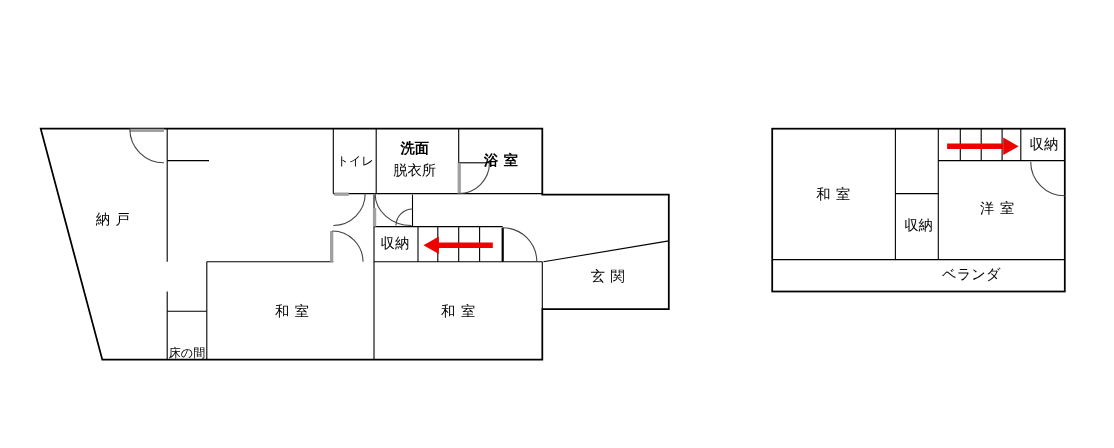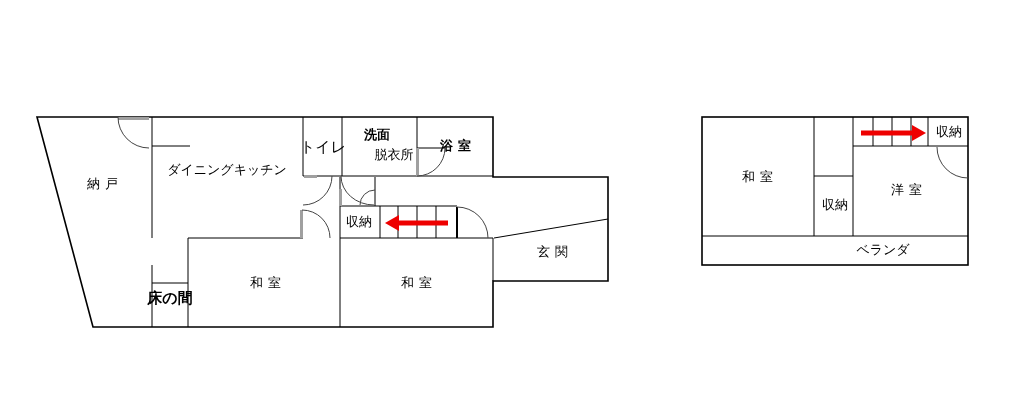--- a/index.html
+++ b/index.html
@@ -18,21 +18,21 @@
   .leafline{stroke:#000000;stroke-width:1;fill:none;}
   .doorleaf-black{stroke:#000000;stroke-width:2;fill:none;}
   .label{
     position:absolute;
     transform:translate(-50%,-50%);
     font-size:13px;
     color:#000000;
     white-space:nowrap;
     line-height:1.1;
   }
-  .label.small{font-size:15px;}
+  .label.small{font-size:11px;}
   .label.spaced{letter-spacing:5px;margin-left:2px;}
 </style>
 </head>
 <body>
 
 <div class="canvas">
 
   <svg width="1013" height="407" viewBox="0 0 1013 407" shape-rendering="geometricPrecision">
 
     <g>
@@ -106,31 +106,30 @@
 
       <path class="arc" d="M937,147 A31,31 0 0 0 968,178"></path>
 
       <g>
         <line x1="861" y1="133" x2="912" y2="133" stroke-width="5" stroke="#ee0000"></line>
         <polygon points="926,133 912,125 912,141" fill="#ee0000"></polygon>
       </g>
     </g>
   </svg>
 
-  <div class="label spaced" style="left:103px;top:184px;">納戸</div>
-  <div class="label" style="left:227px;top:170px;">ダイニングキッチン</div>
+  <div class="label spaced" style="left:103px;top:200px;">納戸</div>
   <div class="label small" style="left:323px;top:147px;">トイレ</div>
   <div class="label" style="left:377px;top:135px;font-weight:bold;">洗面</div>
-  <div class="label" style="left:394px;top:155px;">脱衣所</div>
+  <div class="label" style="left:377px;top:155px;">脱衣所</div>
   <div class="label spaced" style="left:456px;top:146px;font-weight:bold;">浴室</div>
   <div class="label" style="left:359px;top:222px;">収納</div>
   <div class="label spaced" style="left:553px;top:252px;text-align:center;">玄関</div>
   <div class="label spaced" style="left:266px;top:283px;">和室</div>
   <div class="label spaced" style="left:417px;top:283px;">和室</div>
-  <div class="label small" style="left:170px;top:298px;font-weight:bold;">床の間</div>
+  <div class="label small" style="left:170px;top:322px;">床の間</div>
 
   <div class="label spaced" style="left:758px;top:177px;">和室</div>
   <div class="label" style="left:835px;top:205px;">収納</div>
   <div class="label spaced" style="left:907px;top:190px;">洋室</div>
   <div class="label" style="left:949px;top:132px;">収納</div>
   <div class="label" style="left:883px;top:250px;">ベランダ</div>
 
 </div>
 
 </body></html>

